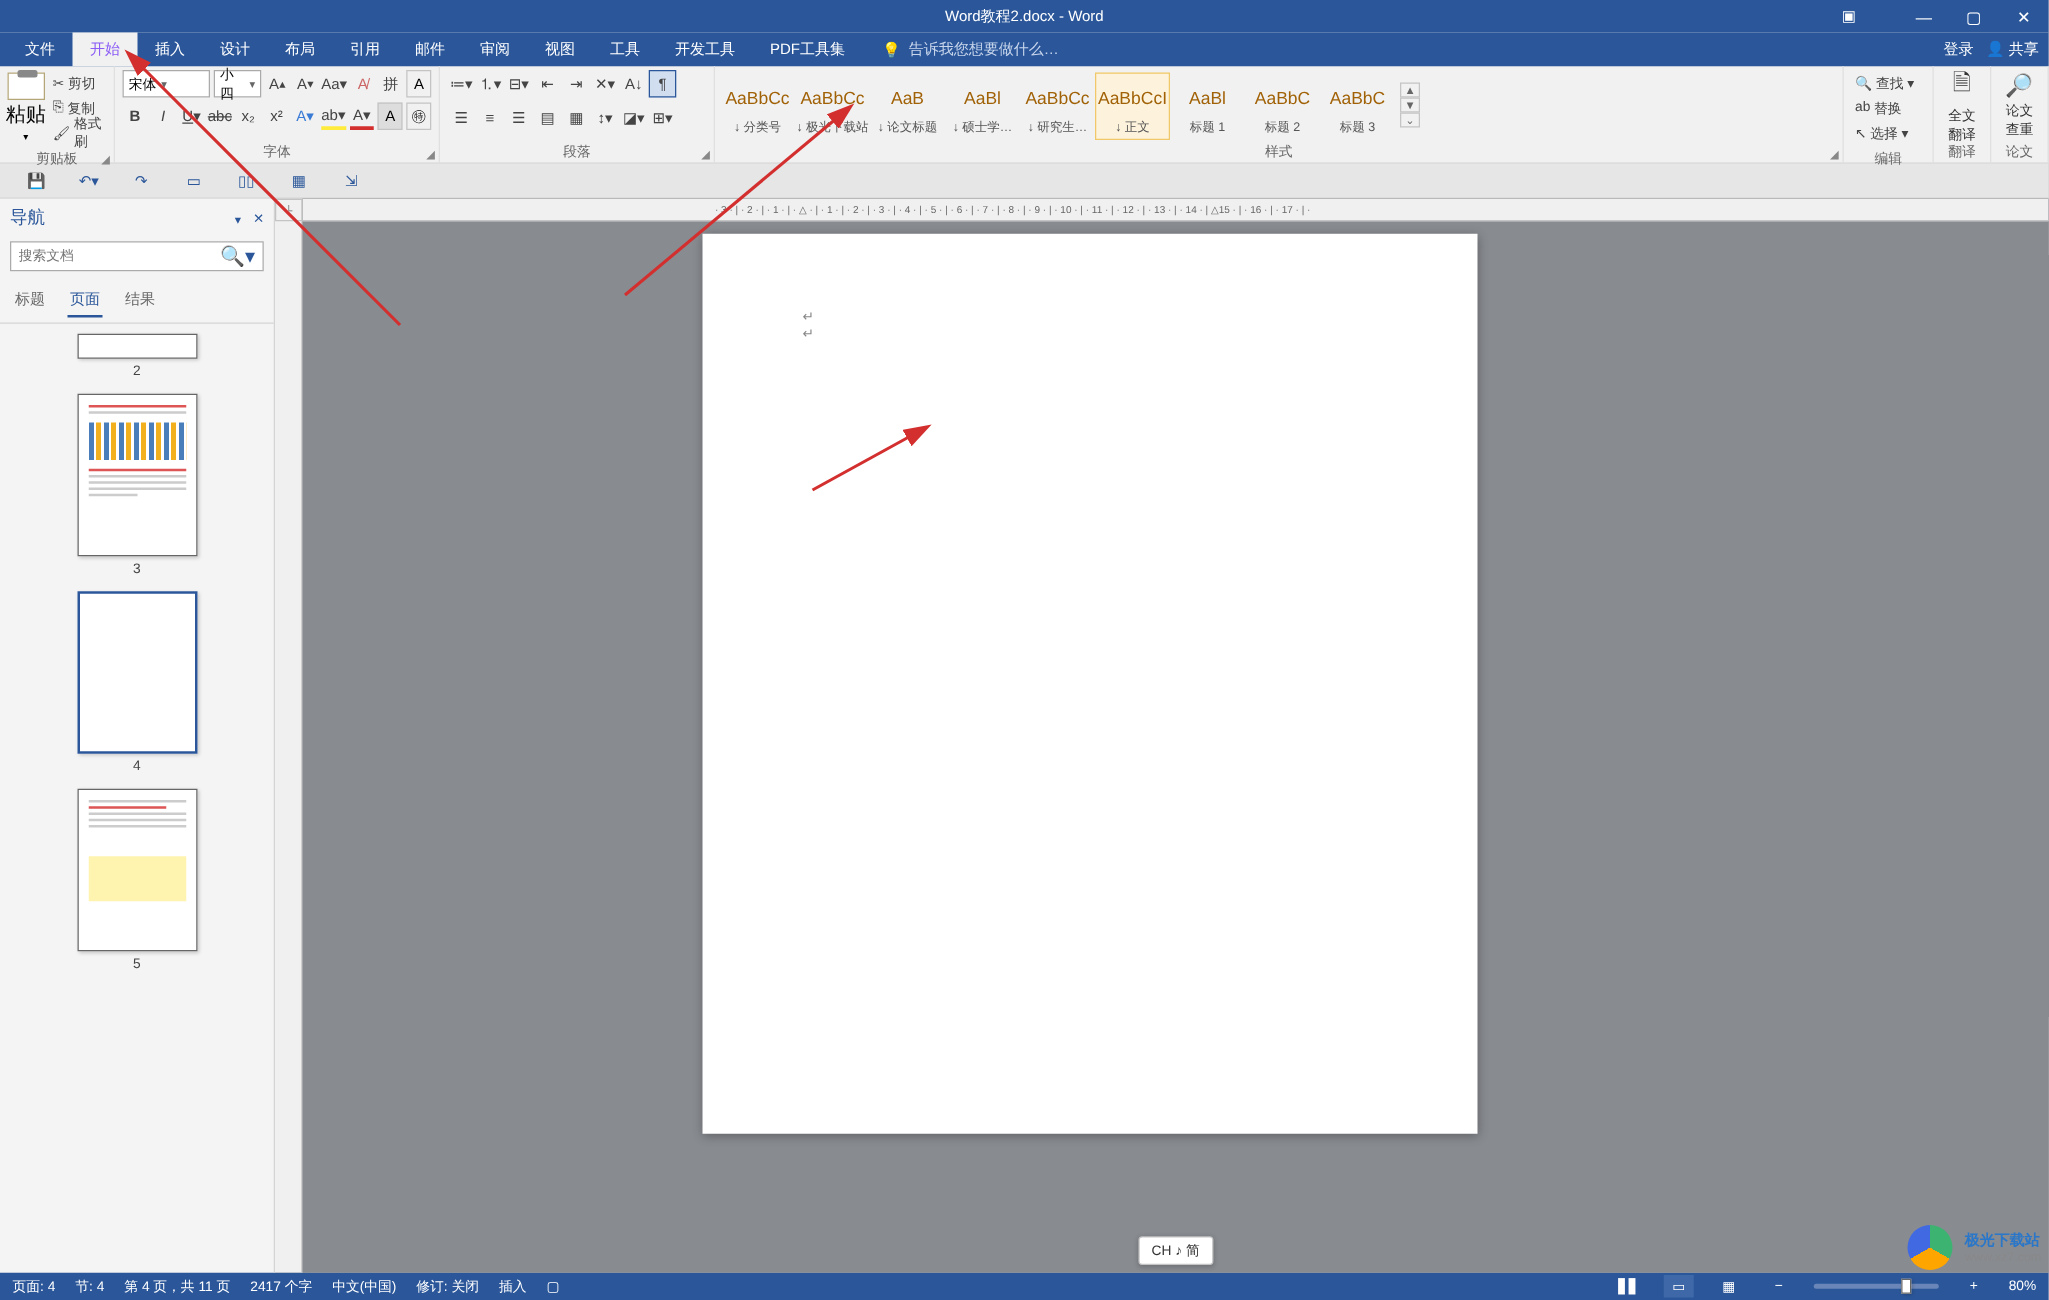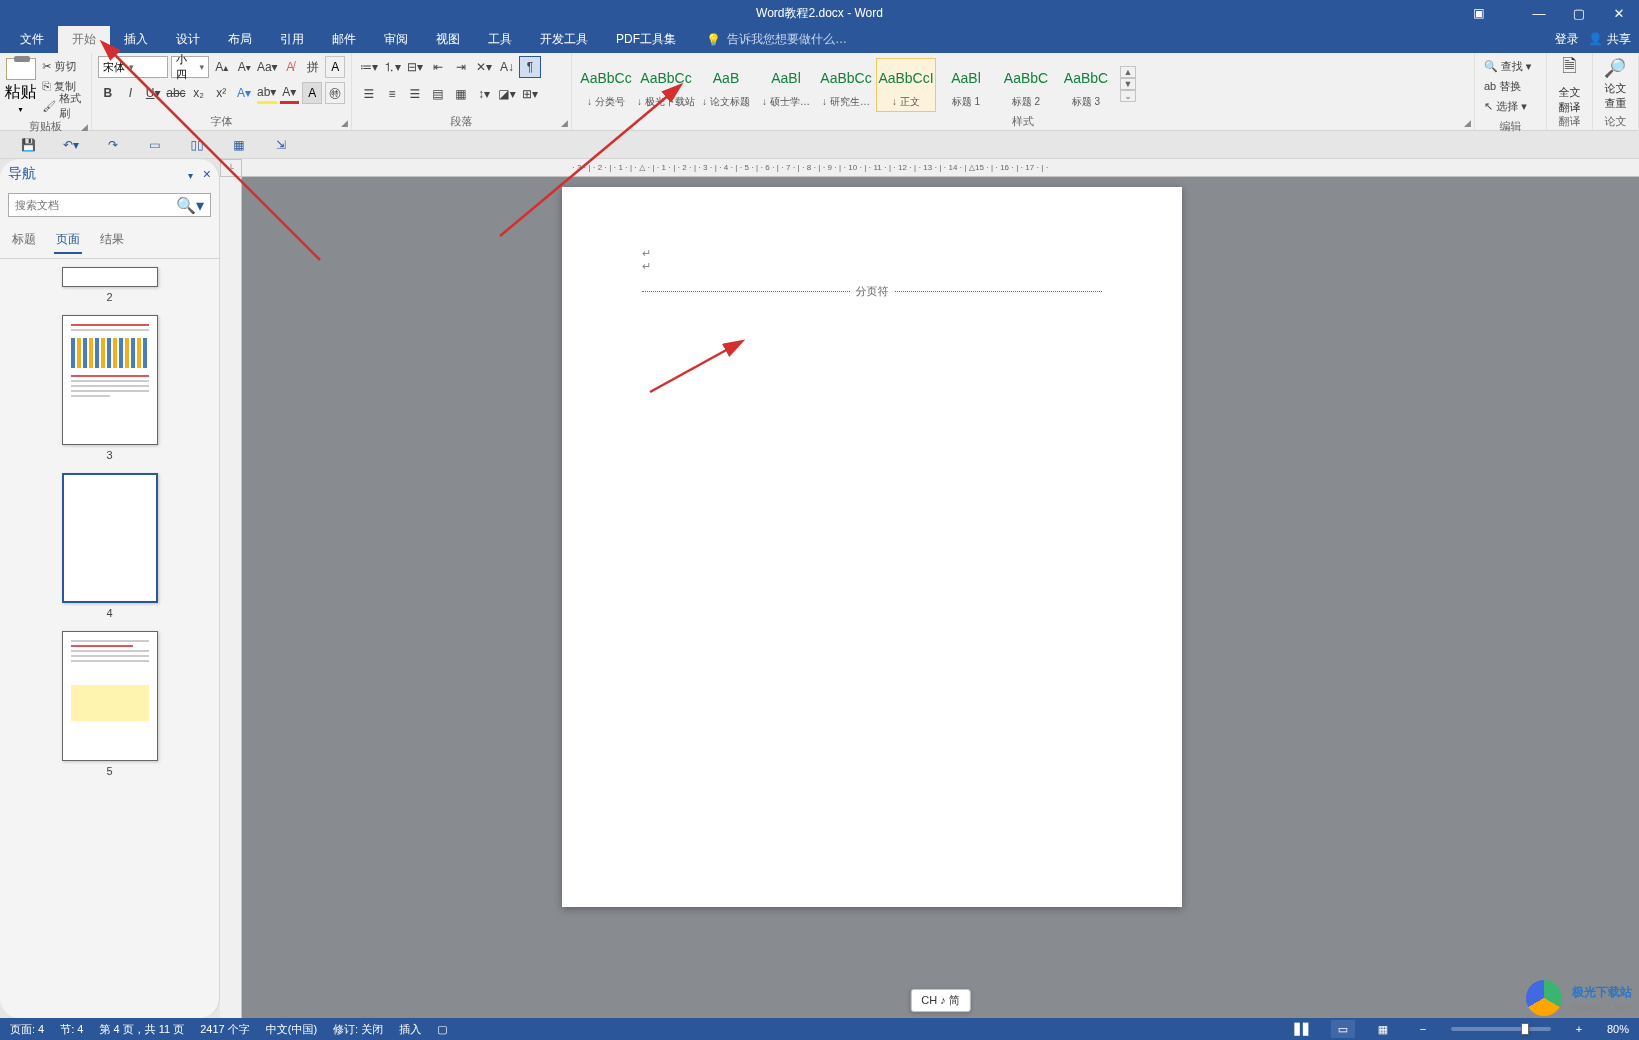--- a/index.html
+++ b/index.html
@@ -7,21 +7,21 @@
 
 
 .titlebar { height: 26px; background: #2b579a; display: flex; align-items: center; justify-content: center; position: relative; color: #fff; font-size: 12px; }
 .titlebar .wincontrols { position: absolute; right: 0; top: 0; display: flex; }
 .titlebar .wc { width: 40px; height: 26px; display: flex; align-items: center; justify-content: center; color: #fff; font-size: 13px; cursor: pointer; }
 .titlebar .ribmin { position: absolute; right: 150px; top: 3px; font-size: 12px; width: 20px; height: 20px; display:flex;align-items:center;justify-content:center; }
 
 
 .menutabs { height: 27px; background: #2b579a; display: flex; align-items: stretch; padding-left: 6px; position: relative; }
 .menutab { padding: 0 14px; color: #fff; font-size: 12px; display: flex; align-items: center; cursor: pointer; }
-.menutab.active { background: #f1f1f1; color: #737373; }
+.menutab.active { background: #f1f1f1; color: #8b5cf6; }
 .tellme { display:flex; align-items:center; gap:6px; color:#c8d6ec; font-size:12px; padding-left:16px; }
 .rightacct { position:absolute; right:8px; top:0; height:27px; display:flex; align-items:center; gap:10px; color:#fff; font-size:12px; }
 
 
 .ribbon { height: 78px; background: #f1f1f1; border-bottom: 1px solid #d4d4d4; display: flex; }
 .group { border-right: 1px solid #e0e0e0; position: relative; display:flex; flex-direction:column; }
 .group .body { flex:1; display:flex; align-items:center; }
 .group .lbl { height: 16px; text-align: center; font-size: 11px; color: #666; position: relative; }
 .group .dlg { position:absolute; right:3px; bottom:2px; font-size:9px; color:#888; cursor:pointer; }
 .smallbtn { height:20px; padding: 0 5px; display:flex; align-items:center; gap:3px; font-size:11px; color:#444; cursor:pointer; }
@@ -45,38 +45,38 @@
 
 
 .g-para{width:220px;}
 .pararow{display:flex;gap:1px;padding:3px 6px 2px;align-items:center;}
 
 
 .g-styles{flex:1; min-width:0;}
 .style-gallery{display:flex; gap:0; padding:3px 4px; height:58px; overflow:hidden;}
 .style-item{width:60px;height:54px;border:1px solid transparent;display:flex;flex-direction:column;align-items:center;justify-content:space-between;padding:3px 2px 2px;cursor:pointer;}
 .style-item.sel{border-color:#f0c869; background:#fdf3dc;}
-.style-prev{font-size:14px; color:#15803d;flex:1;display:flex;align-items:center;}
+.style-prev{font-size:14px; color:#a16207;flex:1;display:flex;align-items:center;}
 .style-name{font-size:10px;color:#555;white-space:nowrap;}
 .style-scroll{width:16px;display:flex;flex-direction:column;}
 .style-scroll div{flex:1;border:1px solid #c4c4c4;display:flex;align-items:center;justify-content:center;font-size:9px;color:#666;cursor:pointer;}
 
 
 .g-edit{width:72px;}
 .g-trans{width:46px;}
 .g-paper{width:46px;}
 .vbtn{display:flex;flex-direction:column;align-items:center;justify-content:center;gap:2px;font-size:11px;color:#333;height:56px;width:100%;}
 
 
 .qat{height:28px;background:#e6e6e6;border-bottom:1px solid #d4d4d4;display:flex;align-items:center;gap:20px;padding-left:18px;}
 .qat .ic-btn{color:#2b579a;}
 
 
 .main{display:flex; height: calc(1040px - 26px - 27px - 78px - 28px - 22px); }
-.navpane{width:220px; background:#f4f4f4; border-right:1px solid #d4d4d4; display:flex;flex-direction:column;border-radius:20px;}
+.navpane{width:220px; background:#f4f4f4; border-right:1px solid #d4d4d4; display:flex;flex-direction:column;}
 .nav-hdr{height:30px;display:flex;align-items:center;justify-content:space-between;padding:0 8px;font-size:14px;color:#2b579a;}
 .nav-search{margin:4px 8px;display:flex;align-items:center;border:1px solid #ababab;background:#fff;height:24px;}
 .nav-search input{flex:1;border:none;outline:none;font-size:11px;padding:0 6px;background:transparent;}
 .nav-tabs{display:flex;gap:16px;padding:6px 10px 4px;border-bottom:1px solid #d4d4d4;}
 .nav-tab{font-size:12px;color:#666;padding:4px 2px;cursor:pointer;}
 .nav-tab.active{color:#2b579a;border-bottom:2px solid #2b579a;}
 .nav-thumbs{flex:1;overflow:auto;padding:8px 0;}
 .thumb-wrap{display:flex;flex-direction:column;align-items:center;margin-bottom:12px;}
 .thumb{width:96px;height:130px;background:#fff;border:1px solid #666;box-shadow:1px 1px 3px rgba(0,0,0,.2);position:relative;overflow:hidden;}
 .thumb.sel{border:2px solid #2b579a;}
@@ -414,21 +414,20 @@
 
   <div class="docarea">
     <div class="vruler">
       <div class="tab-set">└</div>
     </div>
     <div class="docscroll">
       <div class="hruler">· 3 · | · 2 · | · 1 · | · △ · | · 1 · | · 2 · | · 3 · | · 4 · | · 5 · | · 6 · | · 7 · | · 8 · | · 9 · | · 10 · | · 11 · | · 12 · | · 13 · | · 14 · | △15 · | · 16 · | · 17 · | ·</div>
       <div class="page">
         <div style="font-size:11px;color:#888;">↵</div>
         <div style="font-size:11px;color:#888;">↵</div>
-        <div class="pgbreak"><span>分页符</span></div>
       </div>
       <div class="ime">CH ♪ 简</div>
     </div>
   </div>
 </div>
 
 <div class="statusbar">
   <span>页面: 4</span>
   <span>节: 4</span>
   <span>第 4 页，共 11 页</span>

